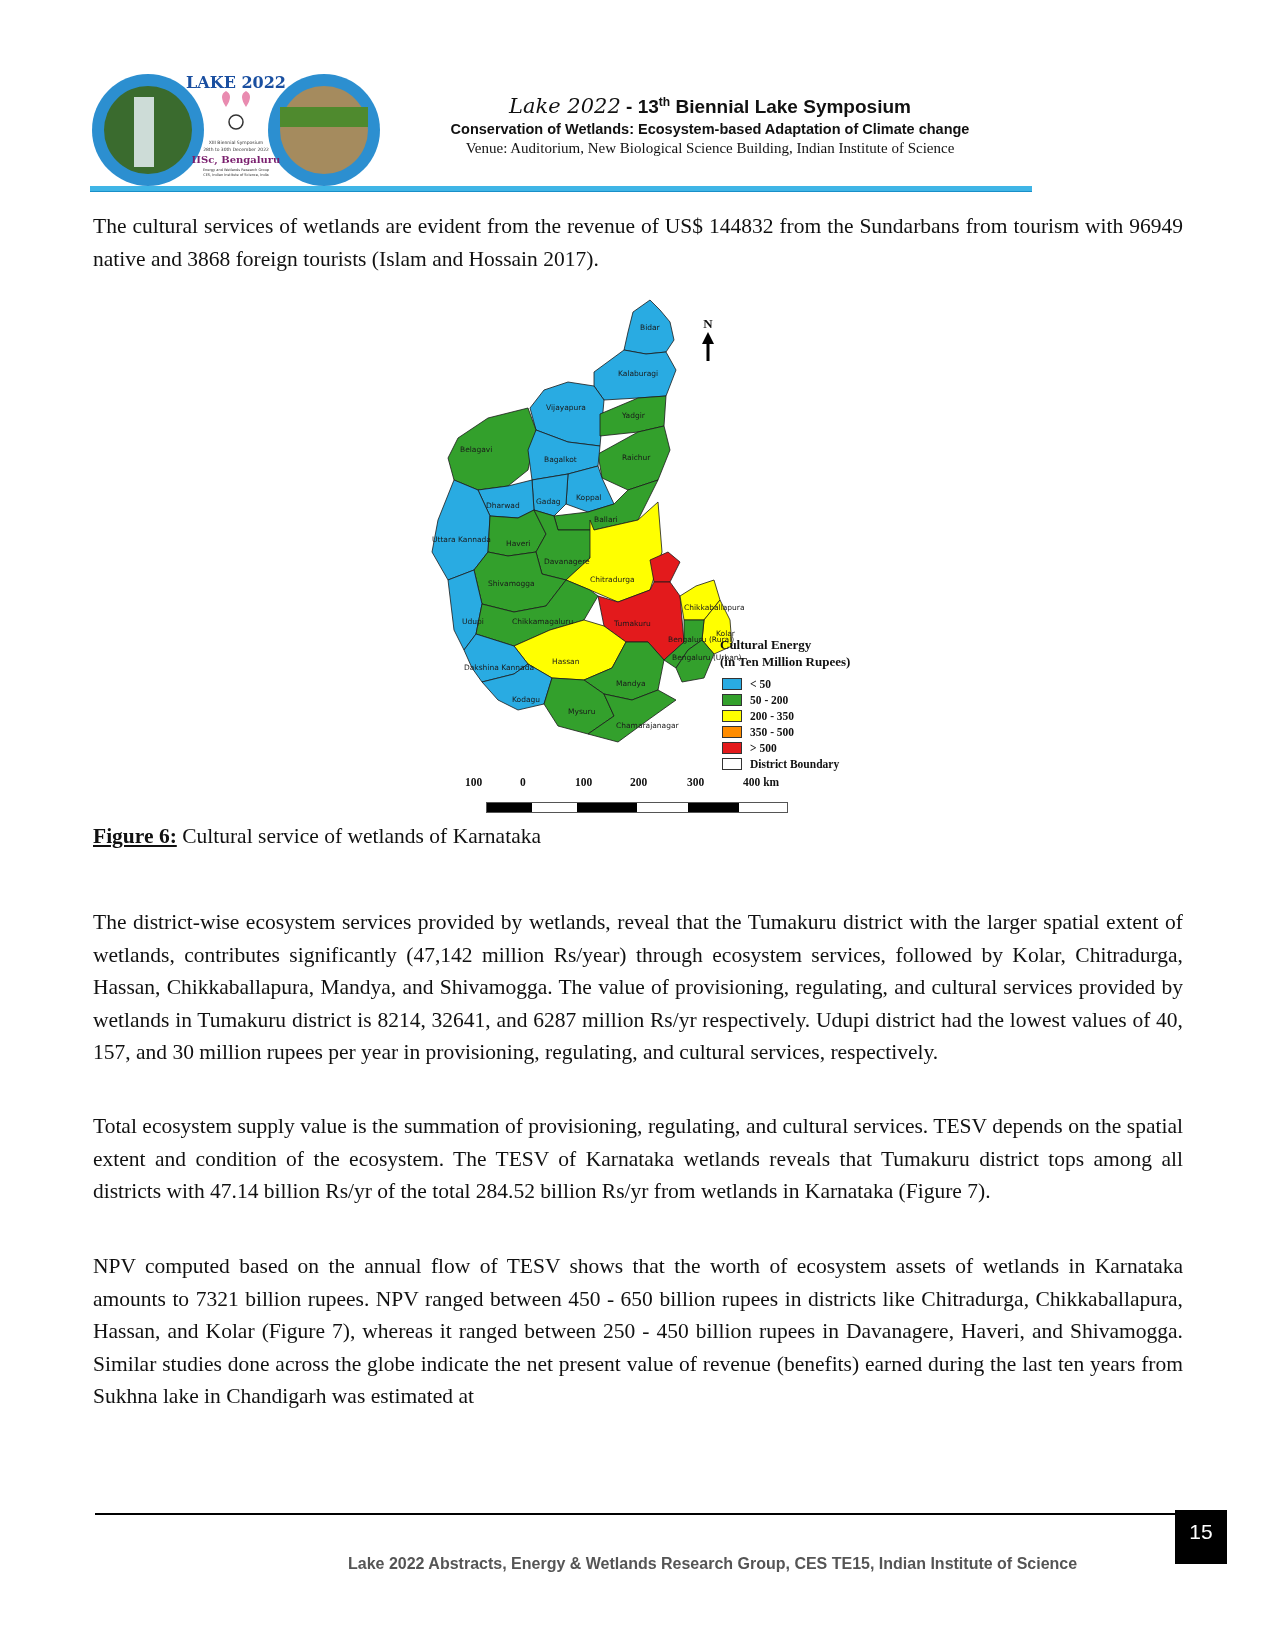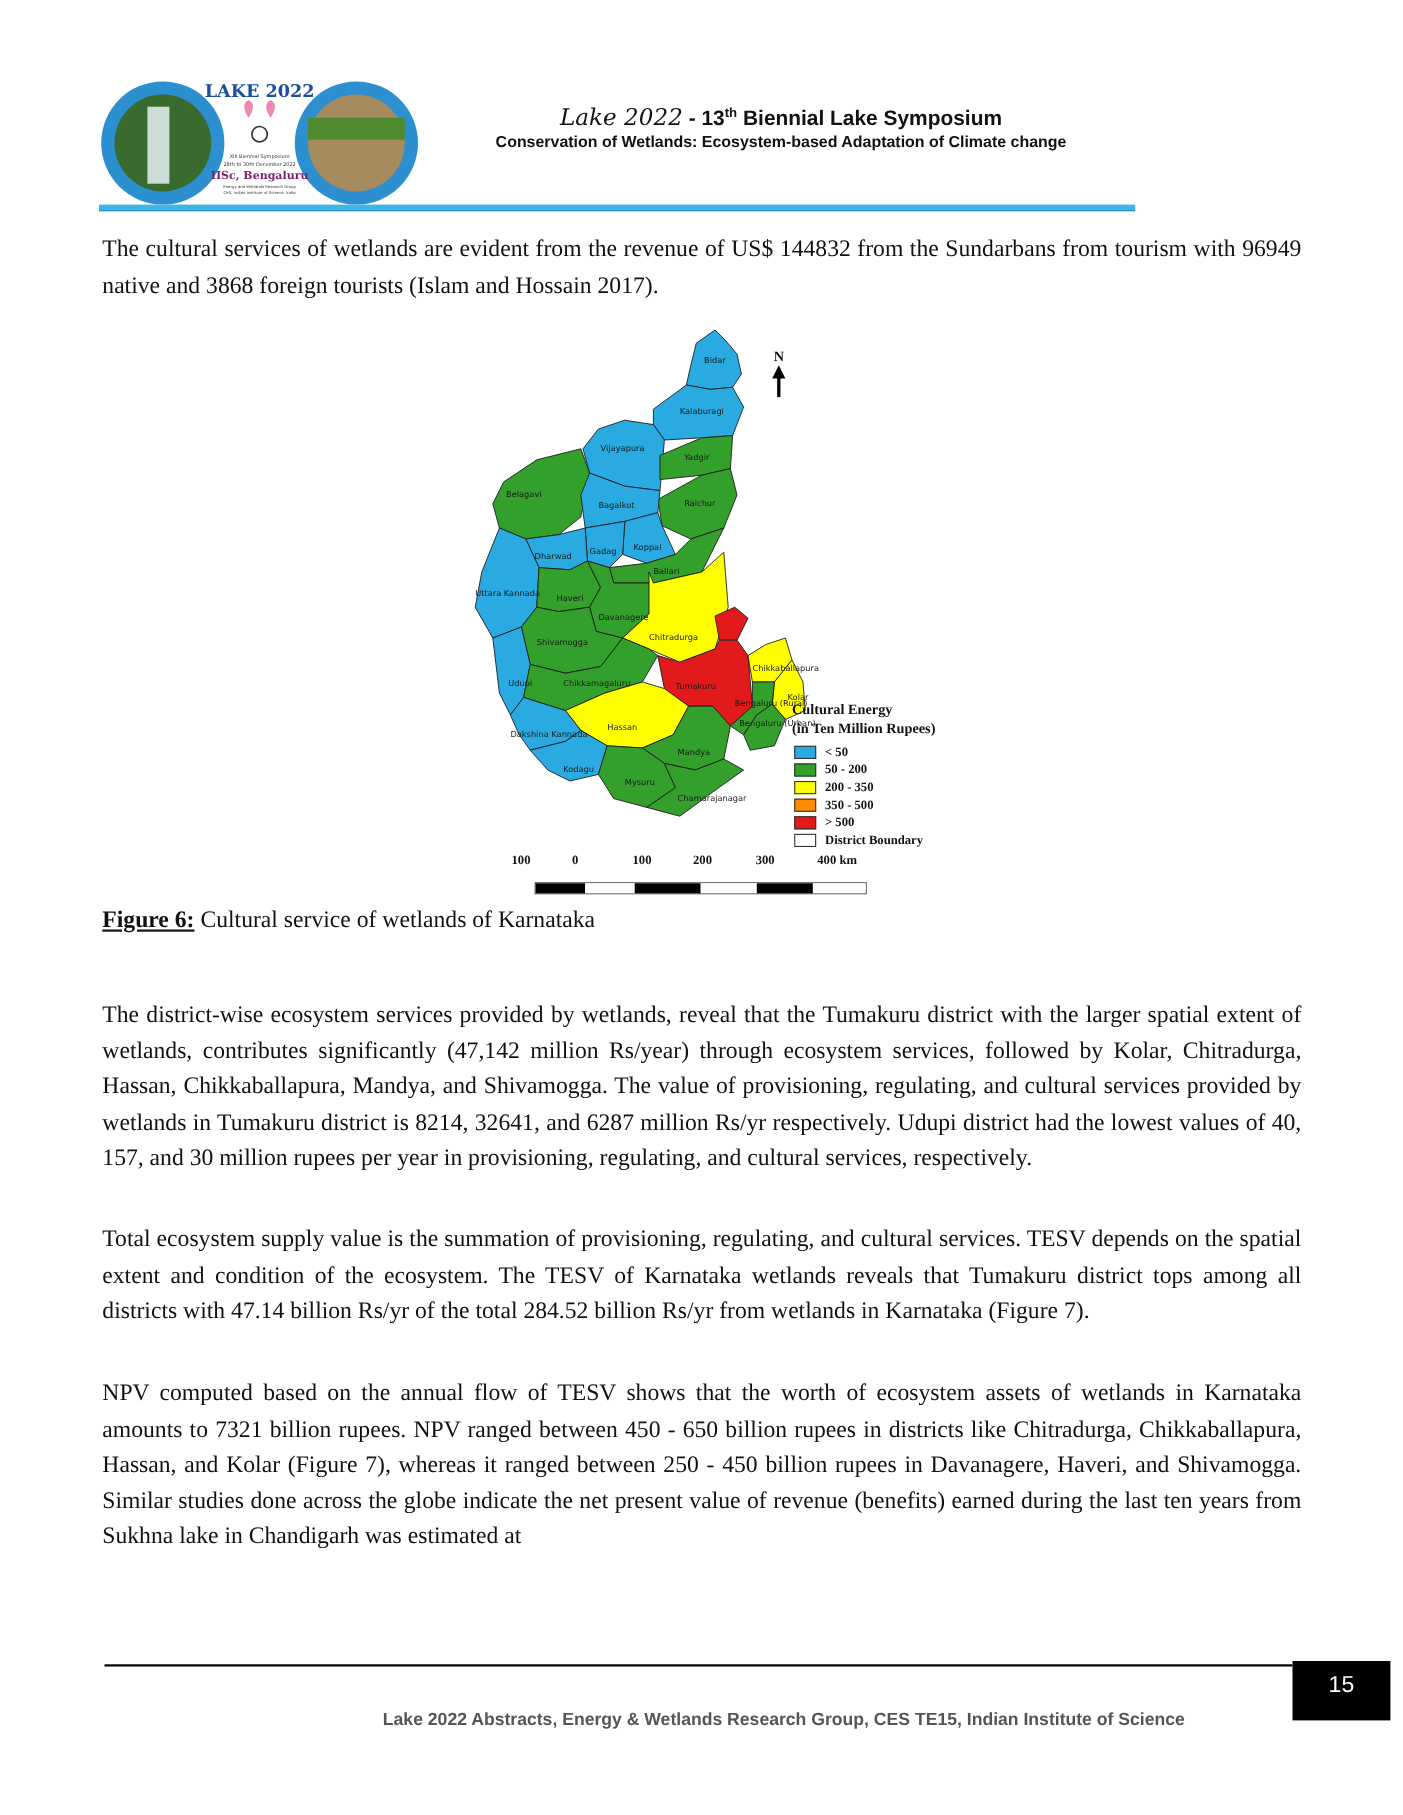--- a/index.html
+++ b/index.html
@@ -36,21 +36,21 @@
 
   #north { left: 698px; top: 316px; width: 20px; height: 50px; }
 
   
   #caption { left: 93px; top: 824px; font-size: 21.5px; }
   #caption b { font-weight: bold; text-decoration: underline; }
 
   
   #footer-rule { left: 95px; top: 1513px; width: 1080px; height: 2px; background: #000; }
   #footer-text { left: 348px; top: 1555px; font-family: "Liberation Sans", sans-serif; font-weight: bold; font-size: 16px; color: #555; }
-  #page-num-box { left: 1175px; top: 1510px; width: 89px; height: 54px; background: #000; color: #fff;
+  #page-num-box { left: 1175px; top: 1510px; width: 52px; height: 54px; background: #000; color: #fff;
                   font-size: 21px; text-align: center; line-height: 44px; font-family: "Liberation Sans", sans-serif; }
 </style>
 </head>
 <body>
 
 <div id="logo" class="abs">
   <svg width="300" height="125" viewBox="0 0 300 125">
 
     <circle cx="62" cy="68" r="56" fill="#2c8fd0"></circle>
     <circle cx="62" cy="68" r="44" fill="#3a6b2e"></circle>
@@ -69,20 +69,21 @@
     <text x="150" y="109" text-anchor="middle" font-family="DejaVu Sans, sans-serif" font-size="3.5" fill="#333">Energy and Wetlands Research Group</text>
     <text x="150" y="114" text-anchor="middle" font-family="DejaVu Sans, sans-serif" font-size="3.5" fill="#333">CES, Indian Institute of Science, India</text>
   </svg>
 </div>
 
 <div class="abs hdr-text">
   <div class="hdr-title">
     <span class="script">Lake 2022</span><span> - 13</span><sup style="font-size:12px">th</sup><span> Biennial Lake Symposium</span>
   </div>
   <div class="hdr-sub">Conservation of Wetlands: Ecosystem-based Adaptation of Climate change</div>
+  <div class="hdr-line">Venue: Auditorium, New Biological Science Building, Indian Institute of Science</div>
 </div>
 <div id="hdr-rule" class="abs"></div>
 
 <div class="abs para" style="top:210px;">The cultural services of wetlands are evident from the revenue of US$ 144832 from the Sundarbans from tourism with 96949 native and 3868 foreign tourists (Islam and Hossain 2017).</div>
 
 <div id="map" class="abs">
   <svg width="460" height="500" viewBox="0 0 460 500">
     <g stroke="#1a1a1a" stroke-width="0.8" stroke-linejoin="round">
 
       <path d="M215 22 L232 10 L242 20 L252 32 L256 50 L248 62 L228 64 L206 60 L210 42 Z" fill="#29abe2"></path>

